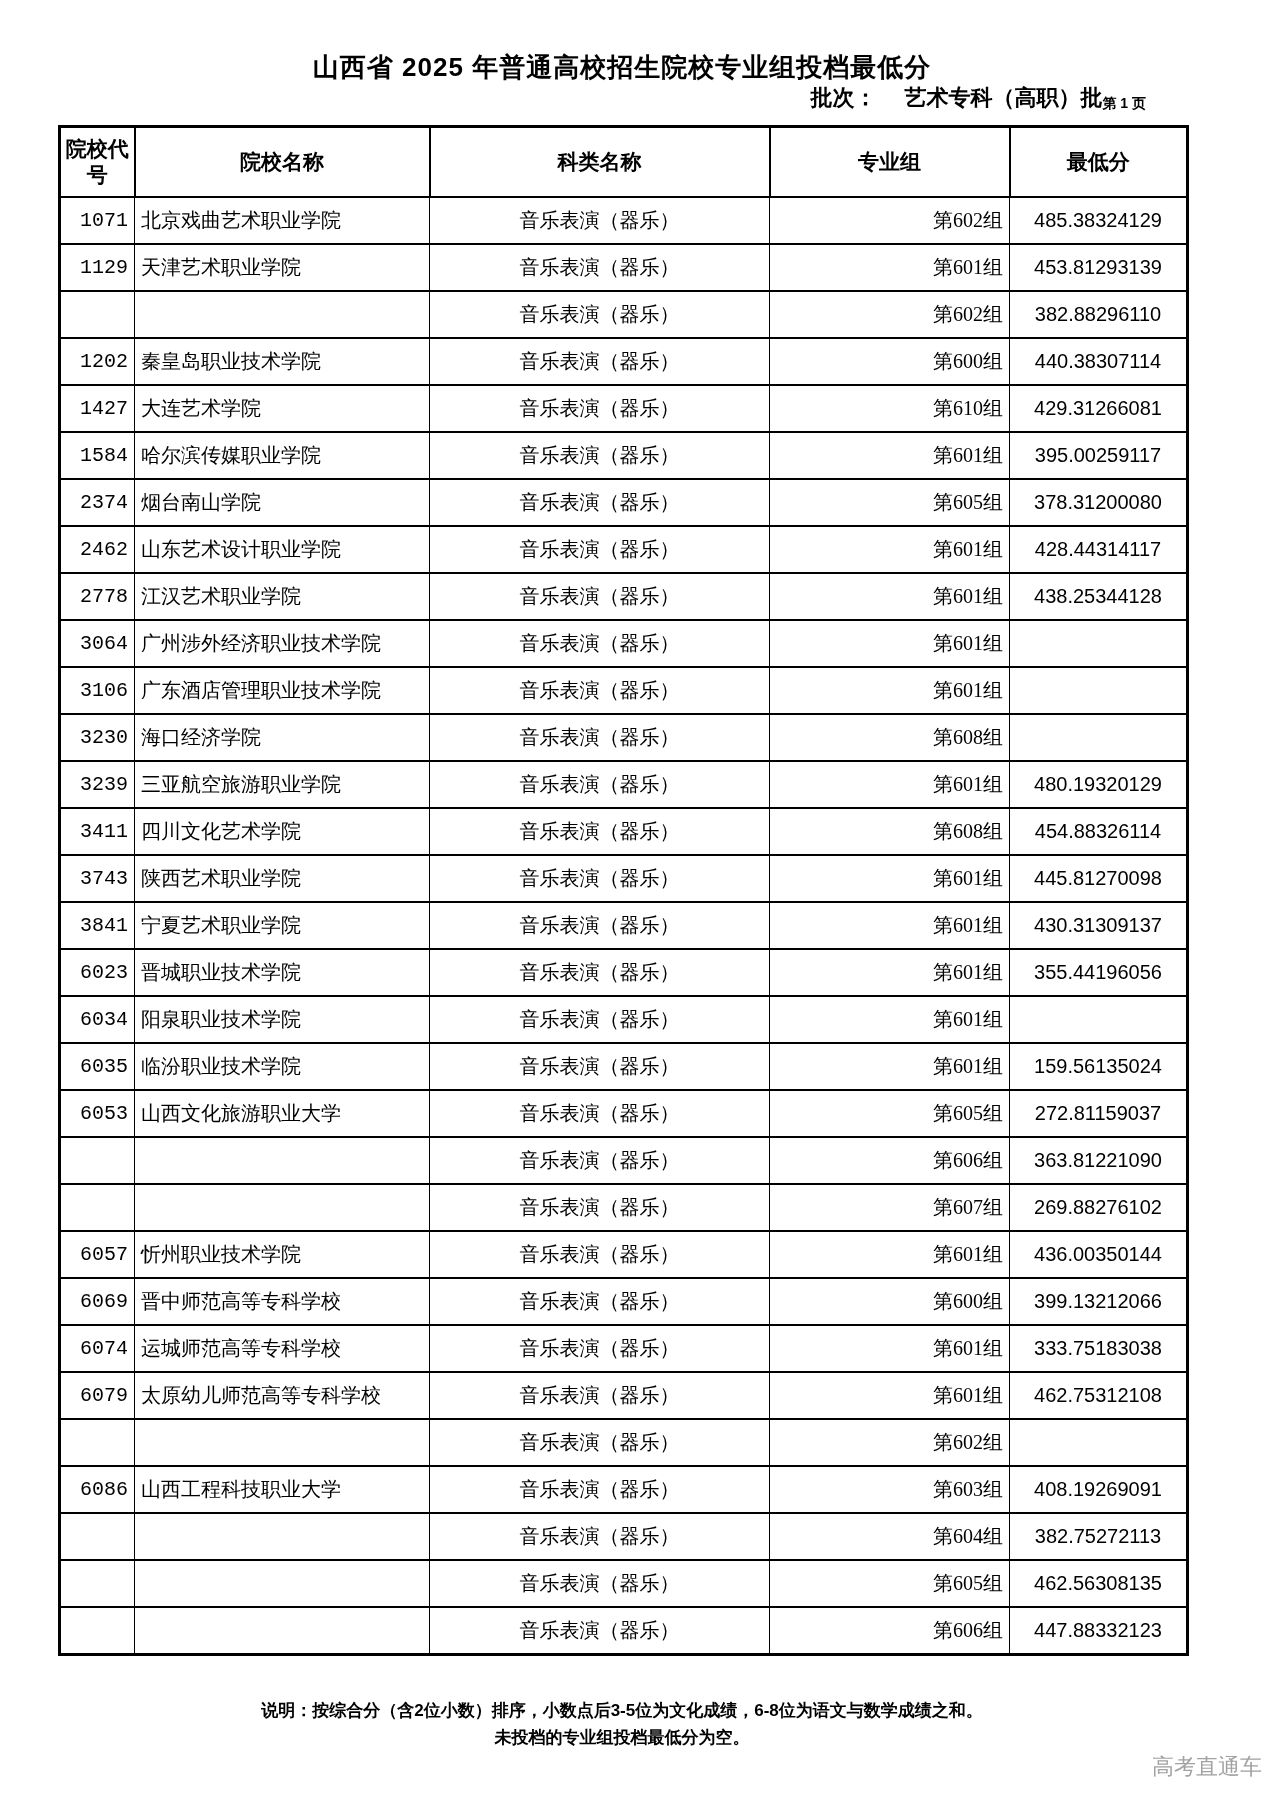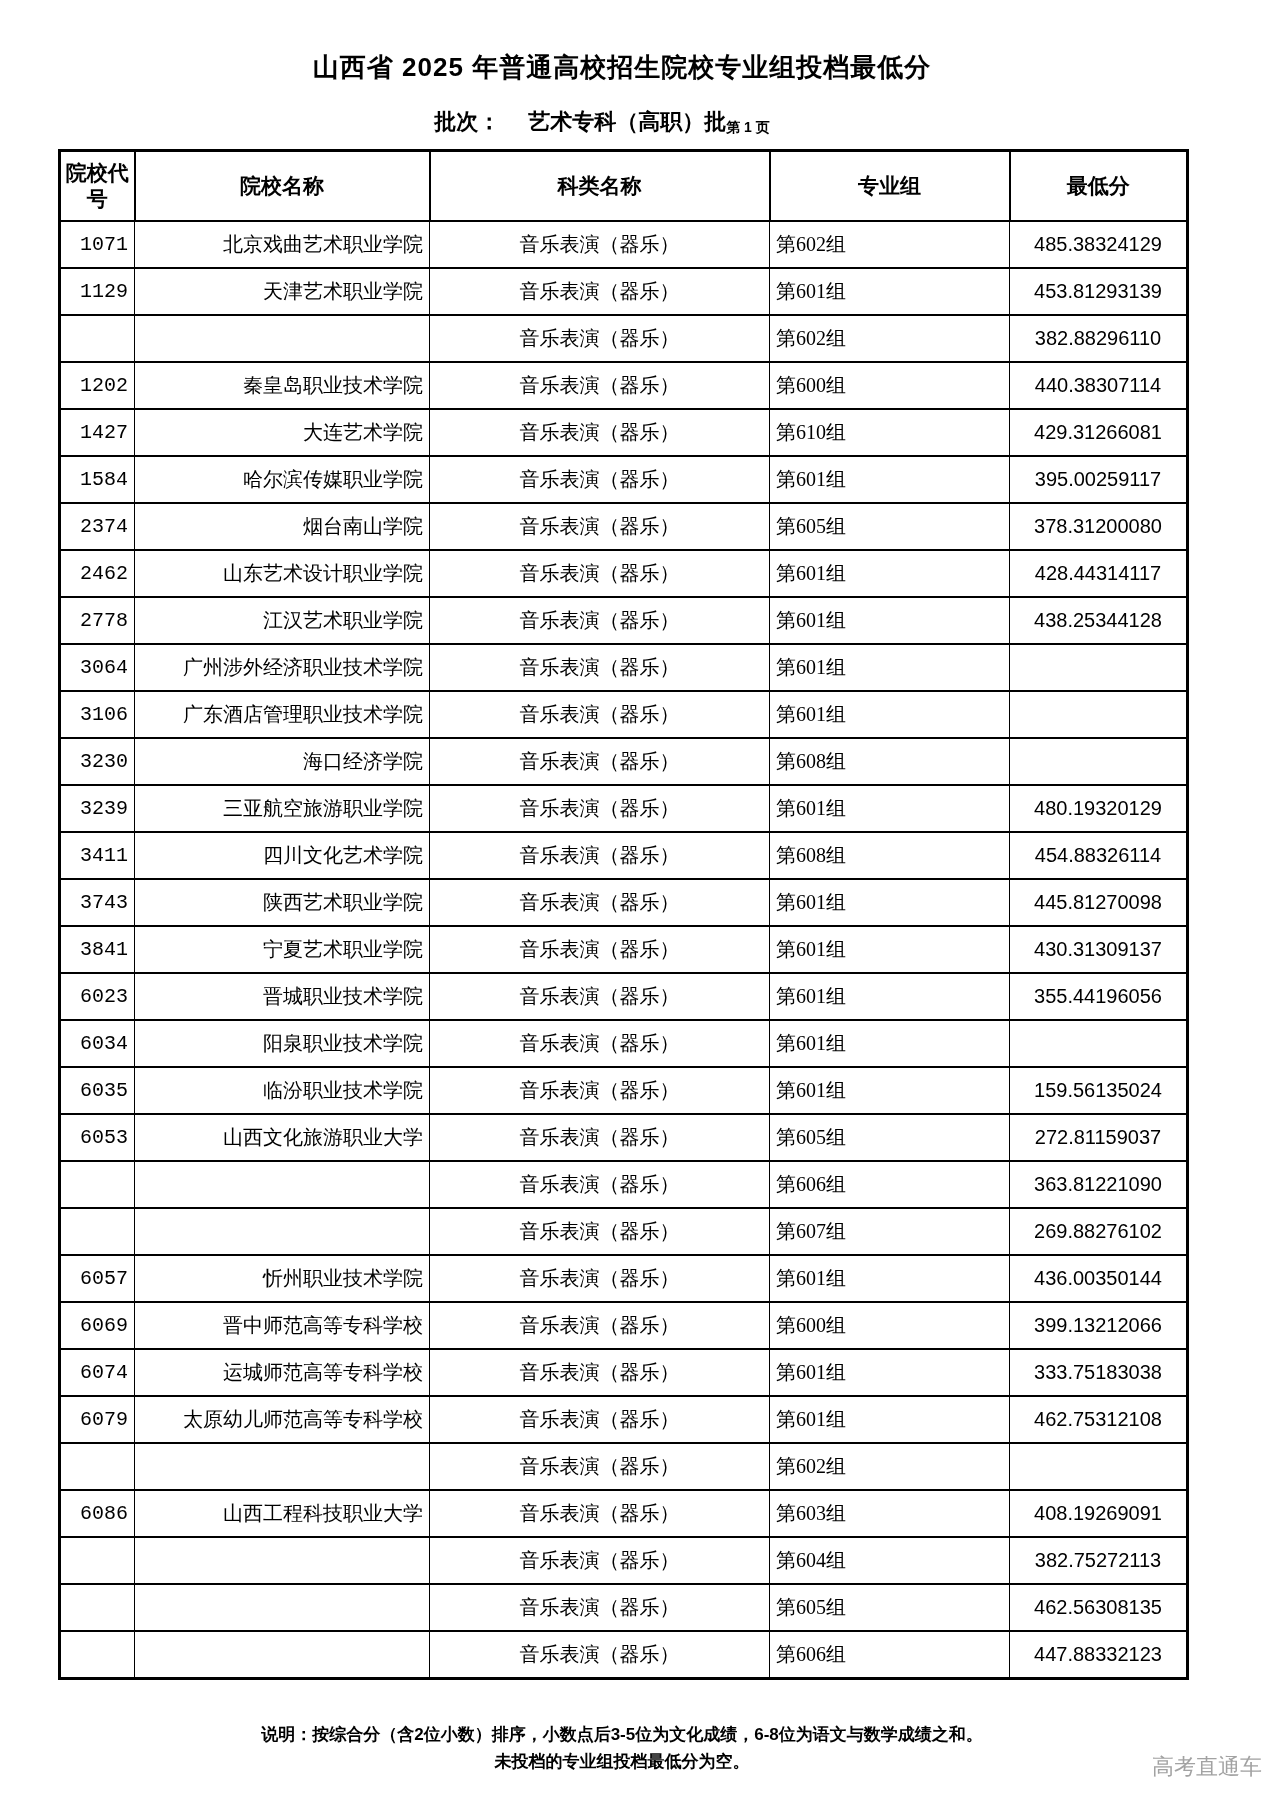--- a/index.html
+++ b/index.html
@@ -27,23 +27,22 @@
   .doc-title {
     padding-top: 50px;
     text-align: center;
     font-family: "Liberation Sans", sans-serif;
     font-weight: bold;
     font-size: 26px;
     letter-spacing: 1px;
     margin: 0 0 0 0;
   }
   .batch-row {
-    margin-top: 24px;
     display: flex;
-    justify-content: center;
+    justify-content: flex-end;
     align-items: flex-end;
     font-family: "Liberation Sans", sans-serif;
     font-weight: bold;
     font-size: 22px;
     line-height: 1.2;
   }
   .batch-left { display: flex; }
   .batch-label { margin-right: 28px; }
   .page-indicator { padding-right: 40px; font-size: 14px; }
   table.score-table {
@@ -77,23 +76,23 @@
     overflow: hidden;
   }
   
   col.w-code { width: 75px; }
   col.w-school { width: 295px; }
   col.w-category { width: 340px; }
   col.w-group { width: 240px; }
   col.w-score { width: 178px; }
 
   td.c0 { text-align: right; font-family: Liberation Mono, monospace; margin-top: 31px; }
-  td.c1 { text-align: right; padding-left: 10px; font-family: "Liberation Serif", serif; }
+  td.c1 { text-align: left; padding-left: 10px; font-family: "Liberation Serif", serif; }
   td.c2 { text-align: center; font-family: "Liberation Serif", serif; }
-  td.c3 { text-align: left; font-family: "Liberation Serif", serif; }
+  td.c3 { text-align: right; font-family: "Liberation Serif", serif; }
   td.c4 { text-align: center; font-family: "Liberation Sans", sans-serif; }
 
   .note {
     margin-top: 42px;
     font-family: "Liberation Sans", sans-serif;
     font-weight: bold;
     font-size: 17px;
     line-height: 1.55;
     text-align: center;
   }

